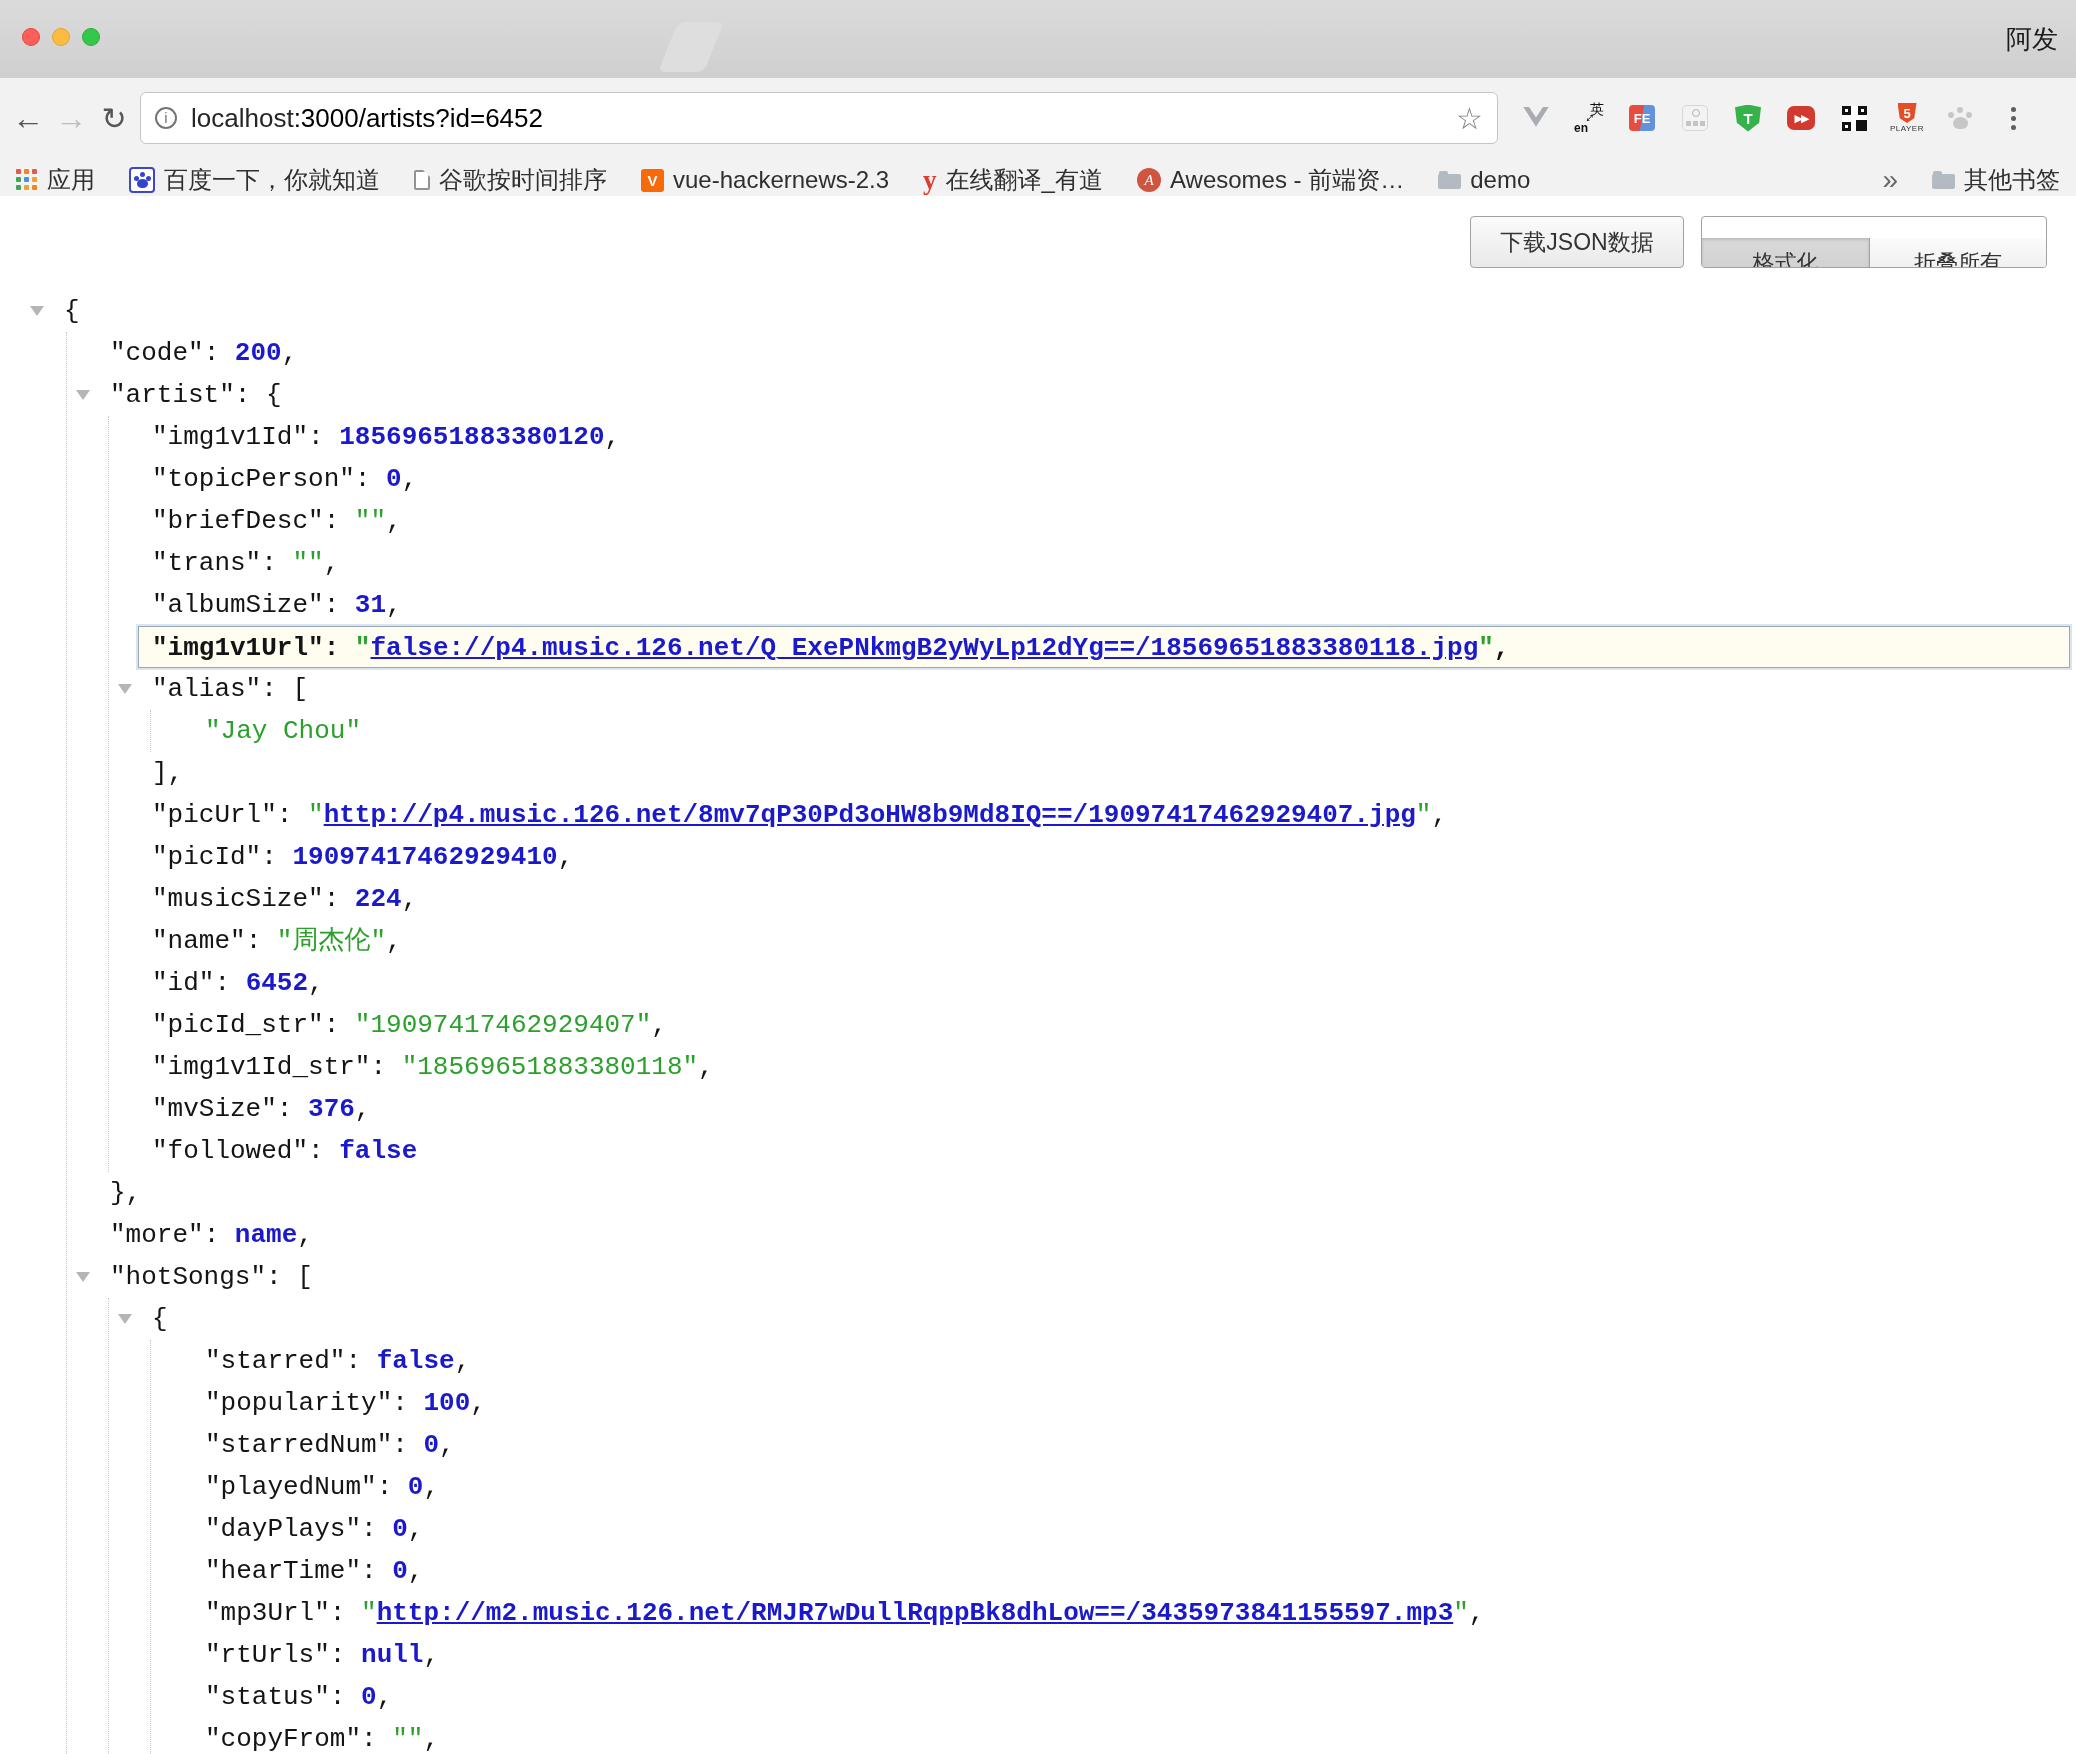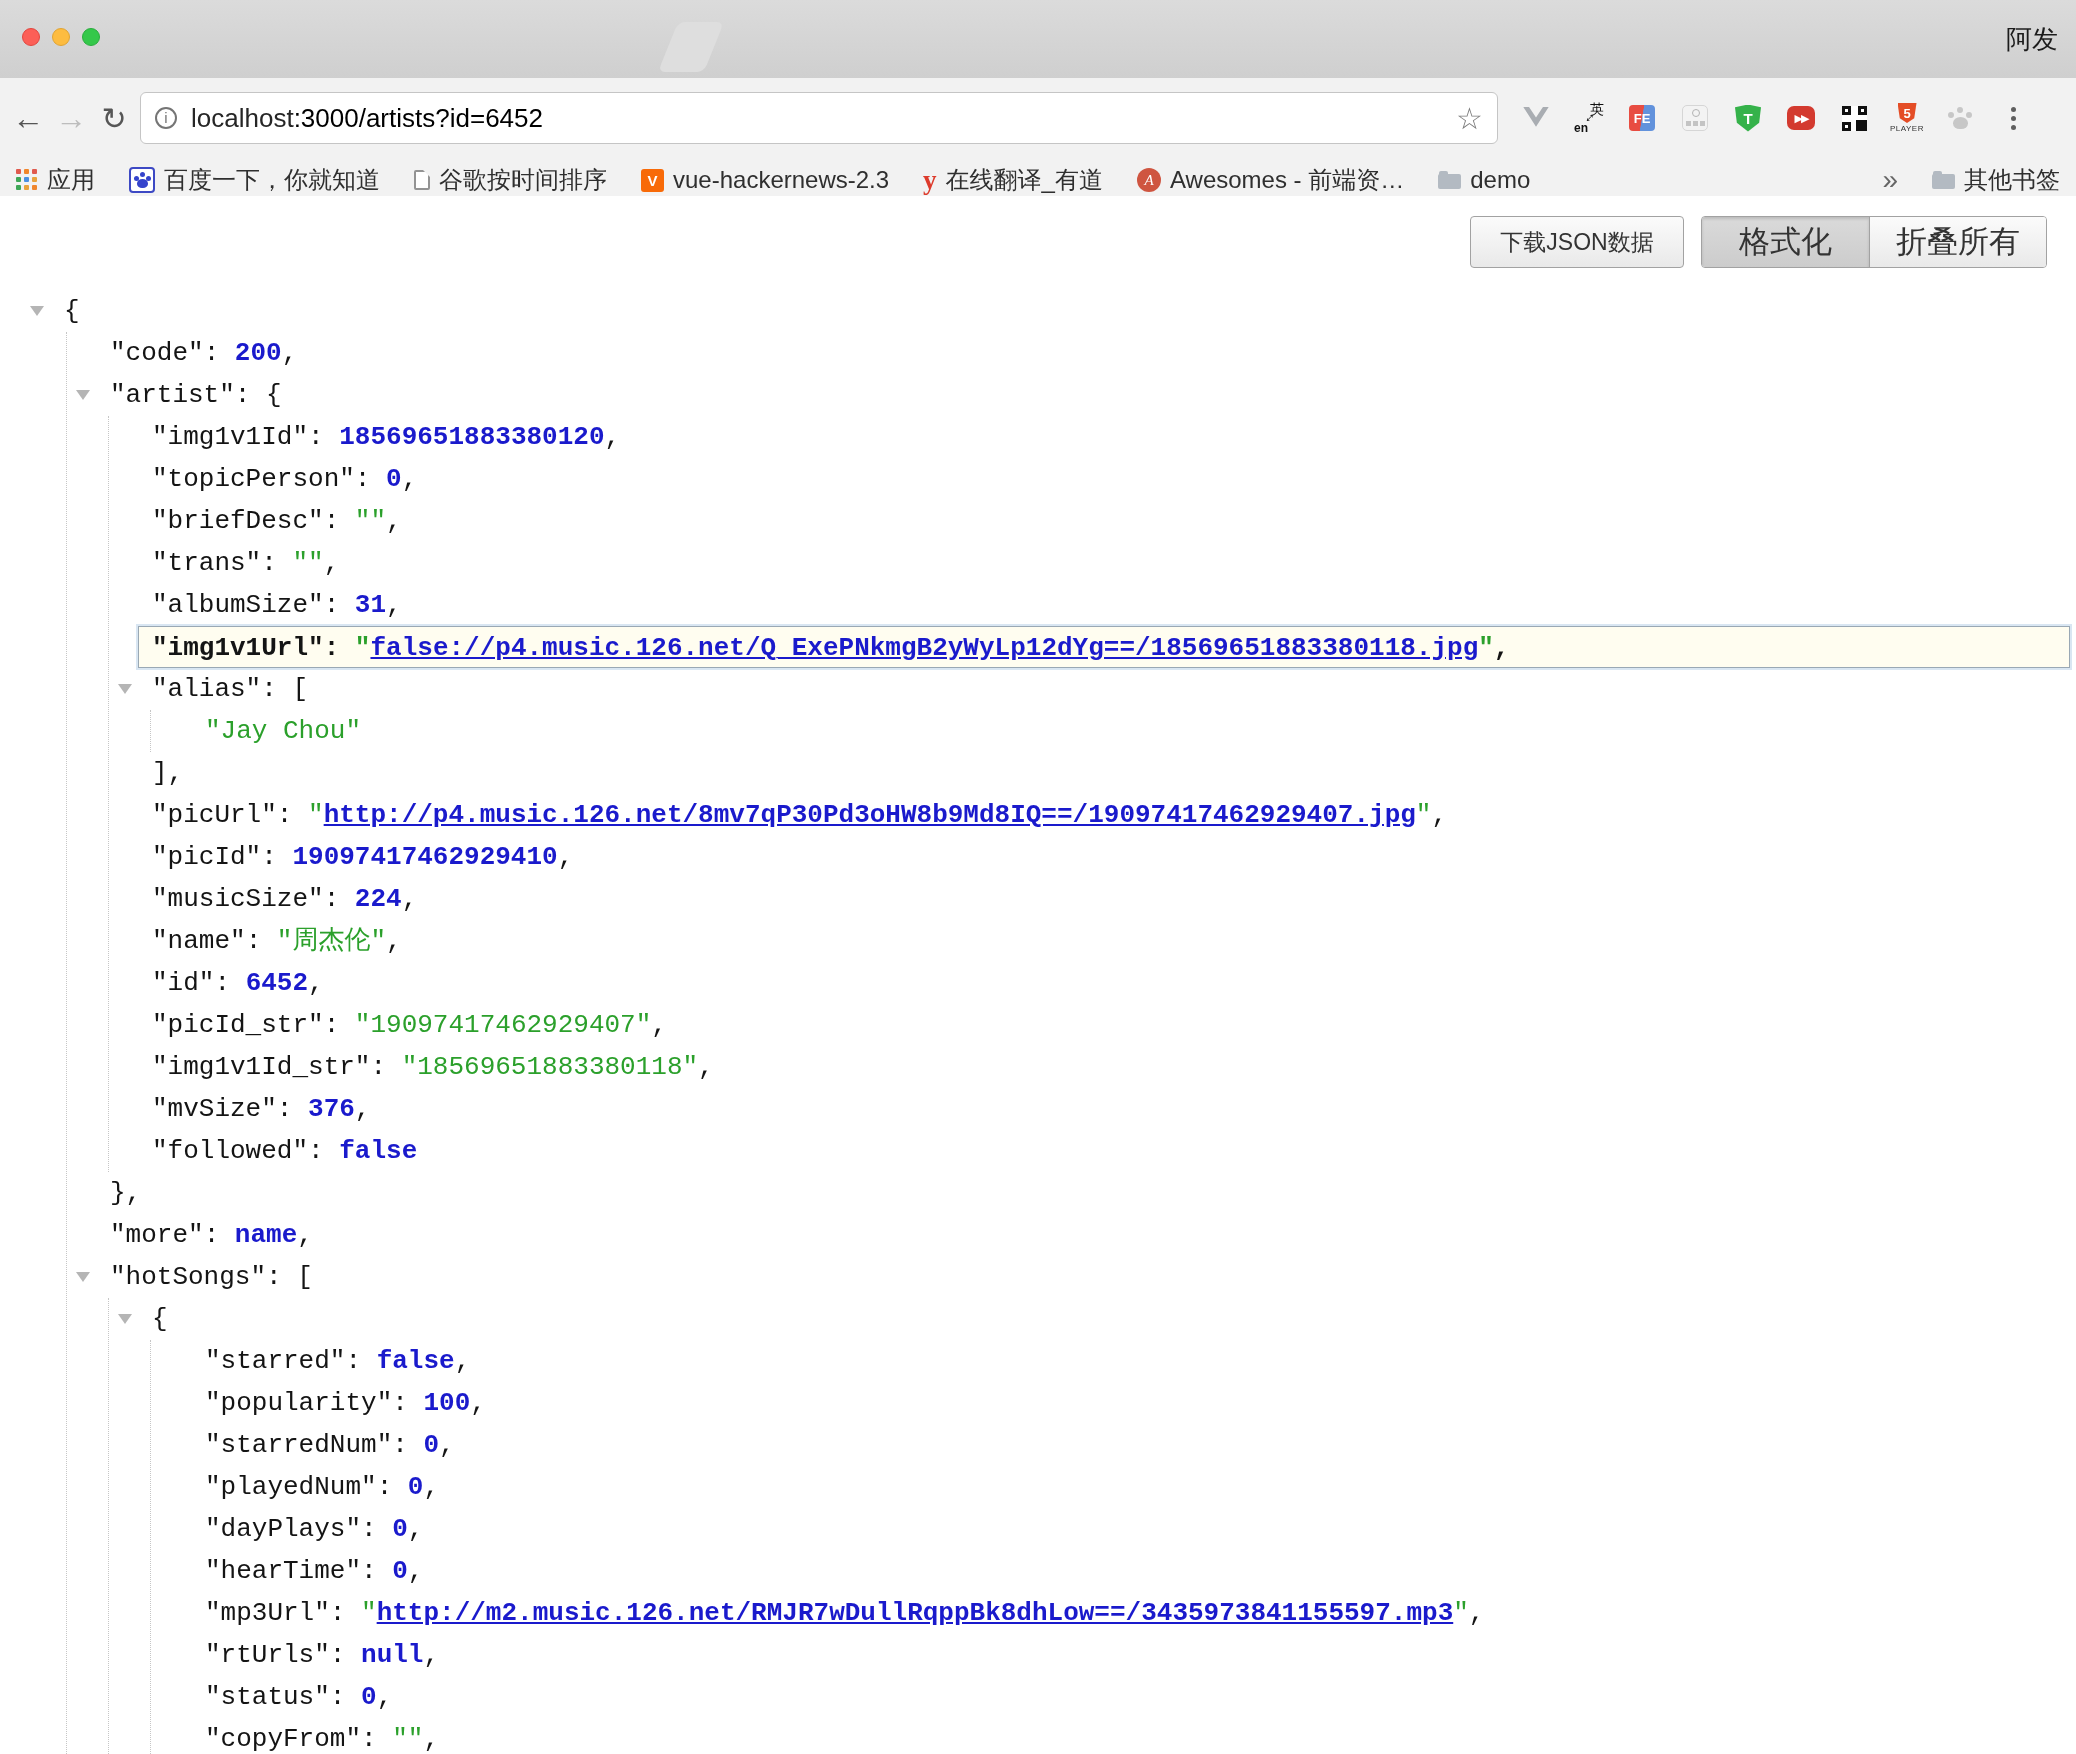--- a/index.html
+++ b/index.html
@@ -127,21 +127,21 @@
 
   
   .content { position:absolute; left:0; top:196px; width:100%; bottom:0; background:#fff; }
   .btn { position:absolute; height:52px; border:1px solid #a2a2a2; border-radius:4px;
     background:linear-gradient(#fbfbfb,#e9e9e9); color:#333; font-size:23px;
     display:flex; align-items:center; justify-content:center; }
   .btn-download { left:1470px; top:20px; width:214px; }
   .segmented { position:absolute; left:1701px; top:20px; height:52px; display:flex;
     border:1px solid #a2a2a2; border-radius:4px; overflow:hidden; }
   .seg { height:100%; display:flex; align-items:center; justify-content:center;
-    font-size:31px; color:#333; }
+    font-size:22px; color:#333;margin-top:21px; }
   .seg-format { width:168px; background:linear-gradient(#dadada,#cccccc);
     box-shadow:inset 0 2px 3px rgba(0,0,0,.14); border-right:1px solid #a2a2a2; }
   .seg-collapse { width:176px; background:linear-gradient(#fbfbfb,#e9e9e9); }
 
   
   .jviewer { position:absolute; left:0; top:94px; right:0; bottom:0; overflow:hidden;
     font-family:"Liberation Mono", monospace; font-size:26px; }
   .jguide { position:absolute; width:0; border-left:1px dotted #c6c6c6; }
   .jline { position:relative; height:42px; line-height:42px; white-space:nowrap; }
   .jline.hl { background:#fffdf0; border:1px solid #9aa8b4;

